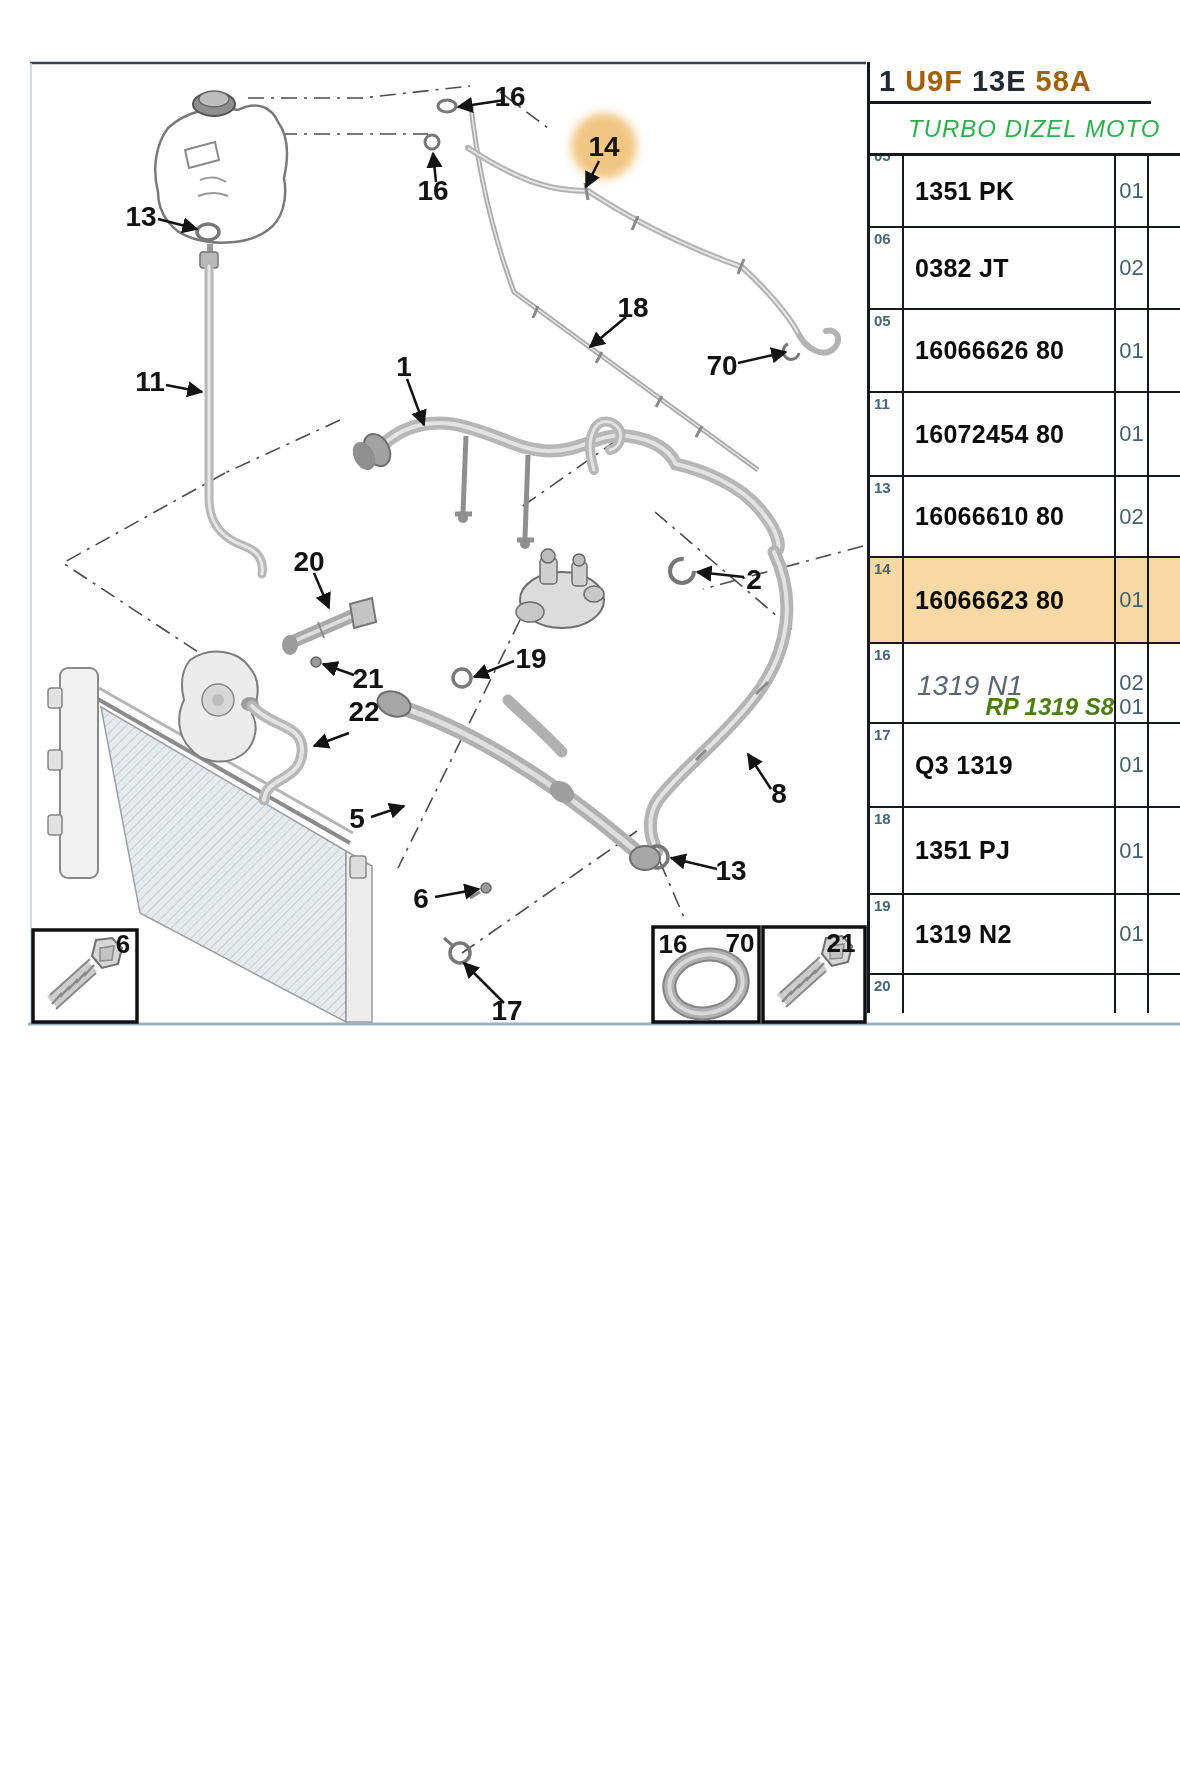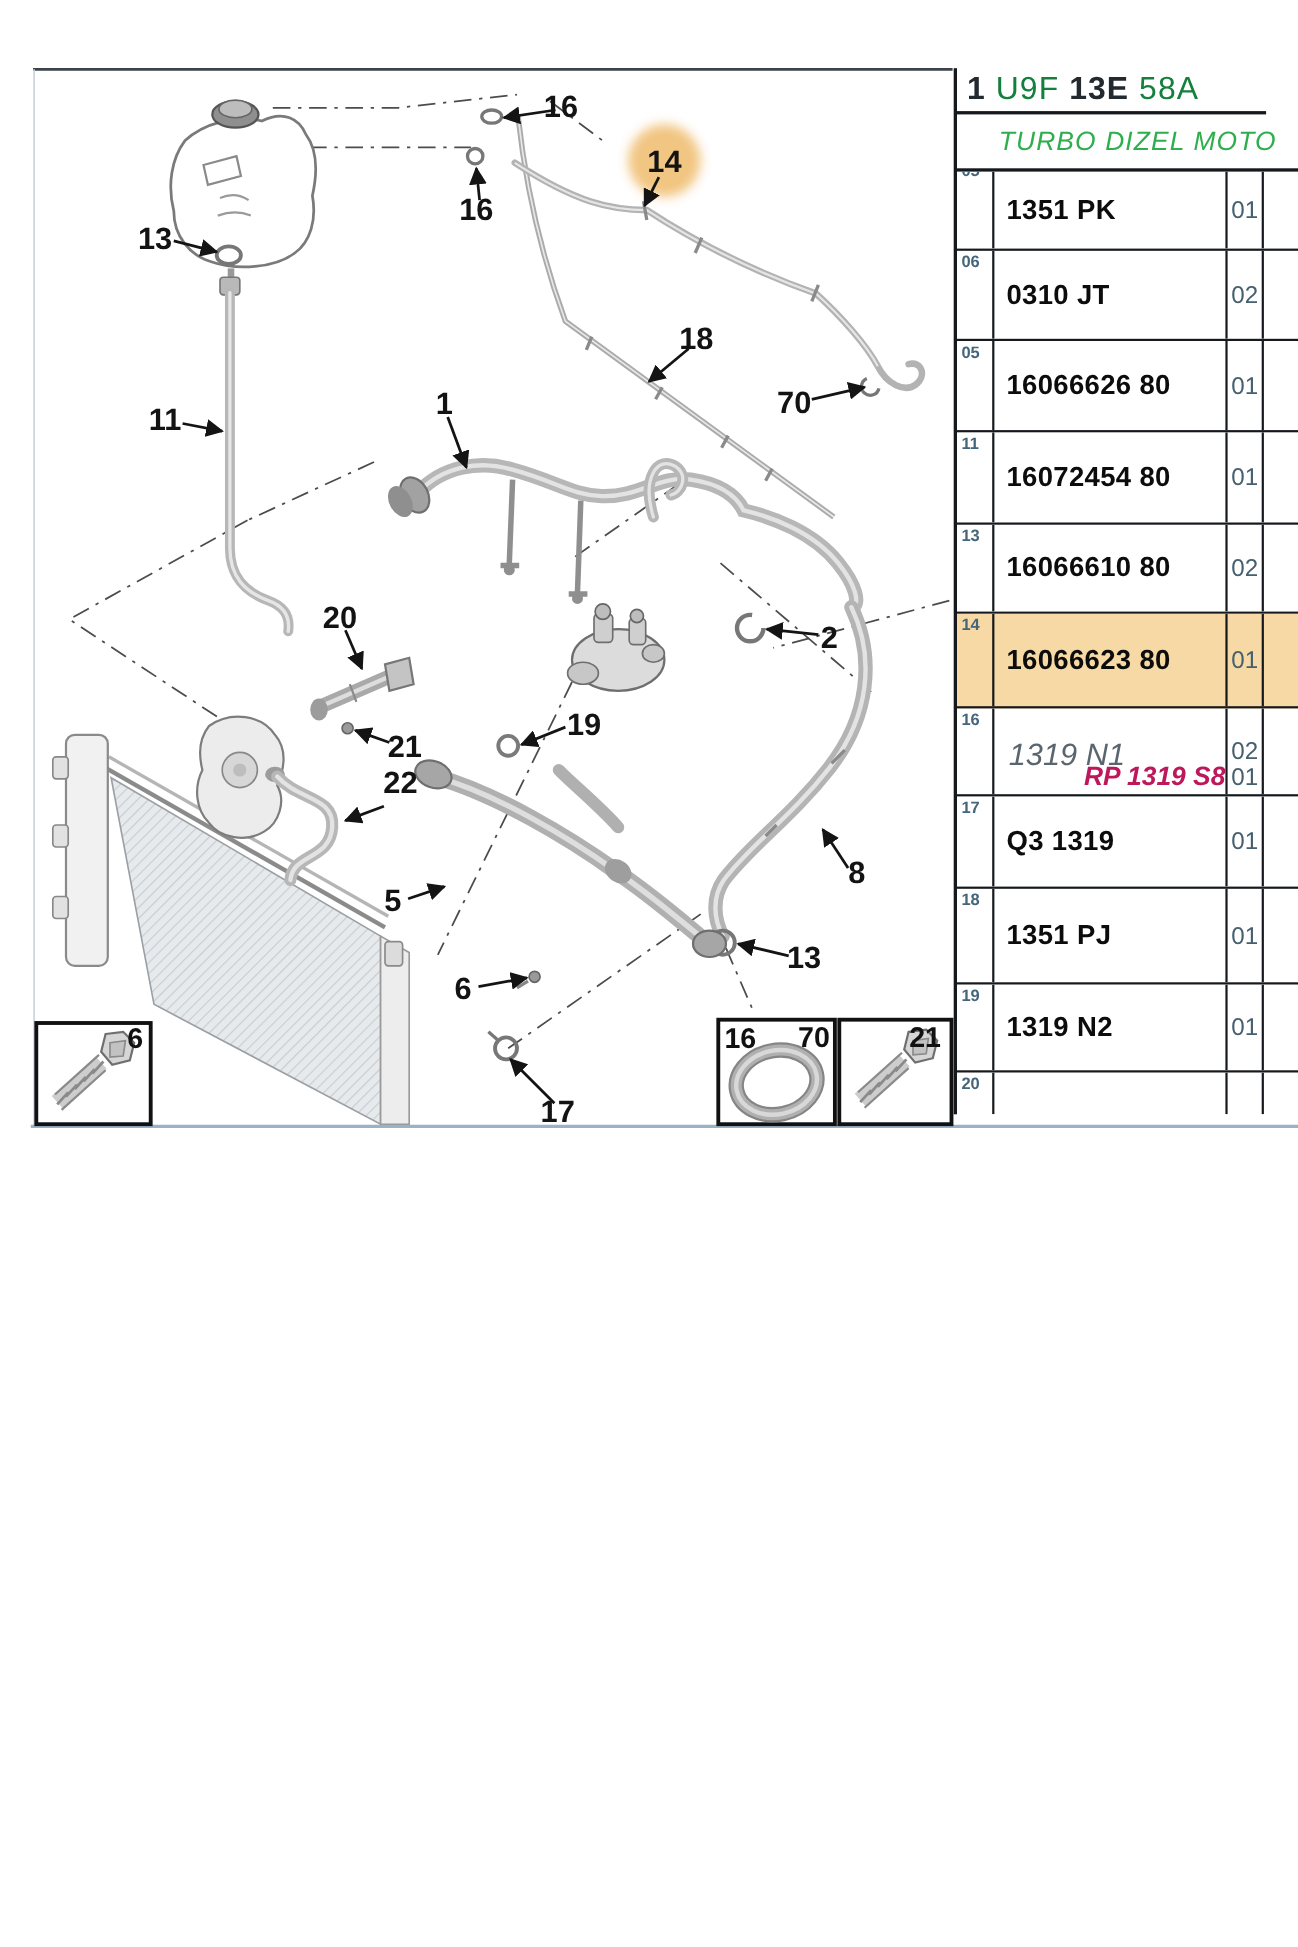--- a/index.html
+++ b/index.html
@@ -24,21 +24,21 @@
   .table-wrap{
     position:absolute;left:867px;top:62px;width:313px;height:951px;
     border-left:3px solid #15181c;box-sizing:content-box;
   }
   .code-row{
     height:42px;width:281px;border-bottom:3px solid #15181c;box-sizing:border-box;
     display:flex;align-items:center;gap:9px;padding-left:9px;
     font-size:29px;letter-spacing:1px;white-space:nowrap;
   }
   .code-b{font-weight:bold;color:#22292f}
-  .code-n{font-weight:normal;color:#15803d}
+  .code-n{font-weight:bold;color:#a16207}
   .sub-row{
     height:52px;border-bottom:3px solid #15181c;box-sizing:border-box;
     display:flex;align-items:center;padding-left:38px;overflow:hidden;
     font-style:italic;font-size:24px;letter-spacing:1px;color:#2fae4e;white-space:nowrap;
   }
   #rows{position:absolute;left:0;top:94px;right:0}
   .trow{
     display:grid;grid-template-columns:34px 212px 33px 1fr;
     border-bottom:2px solid #15181c;box-sizing:border-box;
     position:relative;overflow:hidden;background:transparent;
@@ -51,21 +51,21 @@
   .idx.clip{margin-top:-11px}
   .part-wrap{
     position:absolute;inset:0;display:flex;align-items:center;padding-left:11px;
     font-weight:bold;font-size:25px;color:#0c0c0c;letter-spacing:.3px;white-space:nowrap;
   }
   .qty-wrap{
     position:absolute;inset:0;display:flex;align-items:center;justify-content:center;
     font-size:22px;color:#46606e;
   }
   .line1{position:absolute;top:26px;left:13px;font-style:italic;font-size:28px;color:#59666f;white-space:nowrap}
-  .line2{position:absolute;bottom:1px;right:0;font-style:italic;font-weight:bold;font-size:24px;color:#be185d;white-space:nowrap}
+  .line2{position:absolute;bottom:1px;right:0;font-style:italic;font-weight:bold;font-size:24px;color:#4d7c0f;white-space:nowrap}
   .q-top{position:absolute;top:26px;left:0;right:0;text-align:center;font-size:22px;color:#46606e}
   .q-bot{position:absolute;bottom:2px;left:0;right:0;text-align:center;font-size:22px;color:#46606e}
 </style>
 </head>
 <body>
 
 <div id="canvas">
 
   <svg width="1180" height="1770" viewBox="0 0 1180 1770">
     <defs>
@@ -322,21 +322,21 @@
           <div class="cell">
             <span class="qty-wrap">01</span>
           </div>
           <div class="cell rest"></div>
         </div>
         <div class="trow" style="height: 82px;">
           <div class="cell">
             <span class="idx">06</span>
           </div>
           <div class="cell">
-            <span class="part-wrap">0310 JT</span>
+            <span class="part-wrap">0382 JT</span>
           </div>
           <div class="cell">
             <span class="qty-wrap">02</span>
           </div>
           <div class="cell rest"></div>
         </div>
         <div class="trow" style="height: 83px;">
           <div class="cell">
             <span class="idx">05</span>
           </div>

